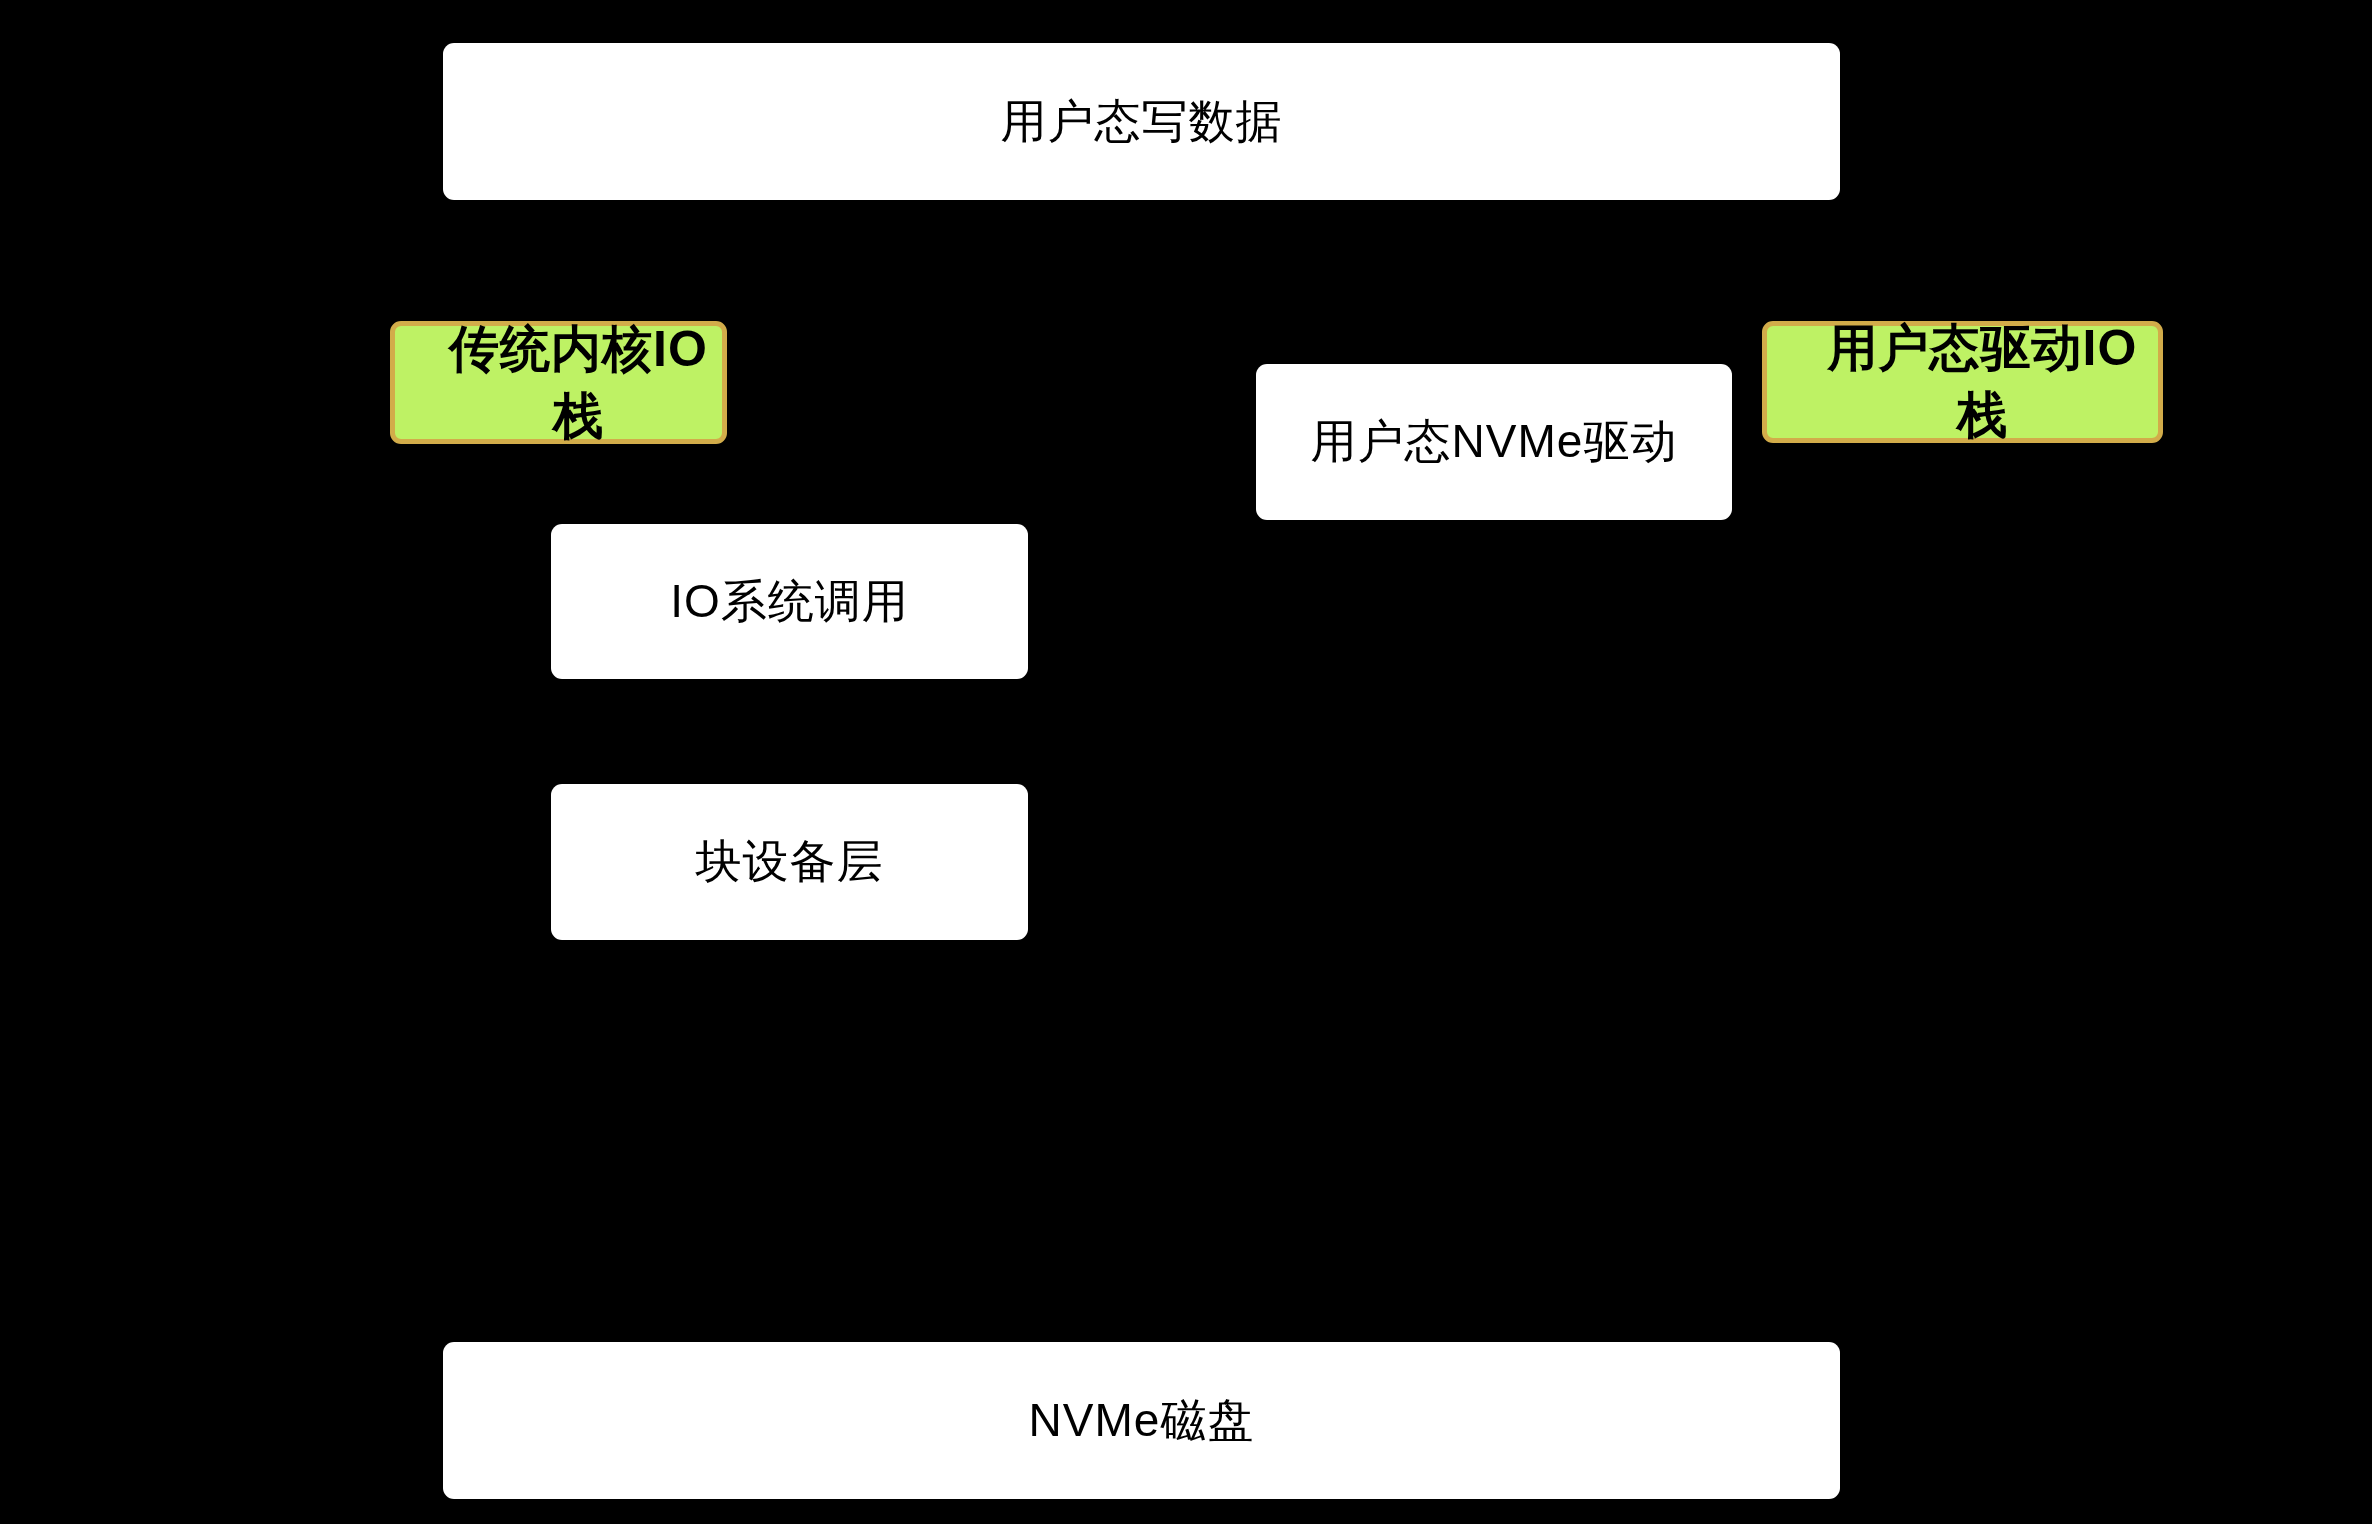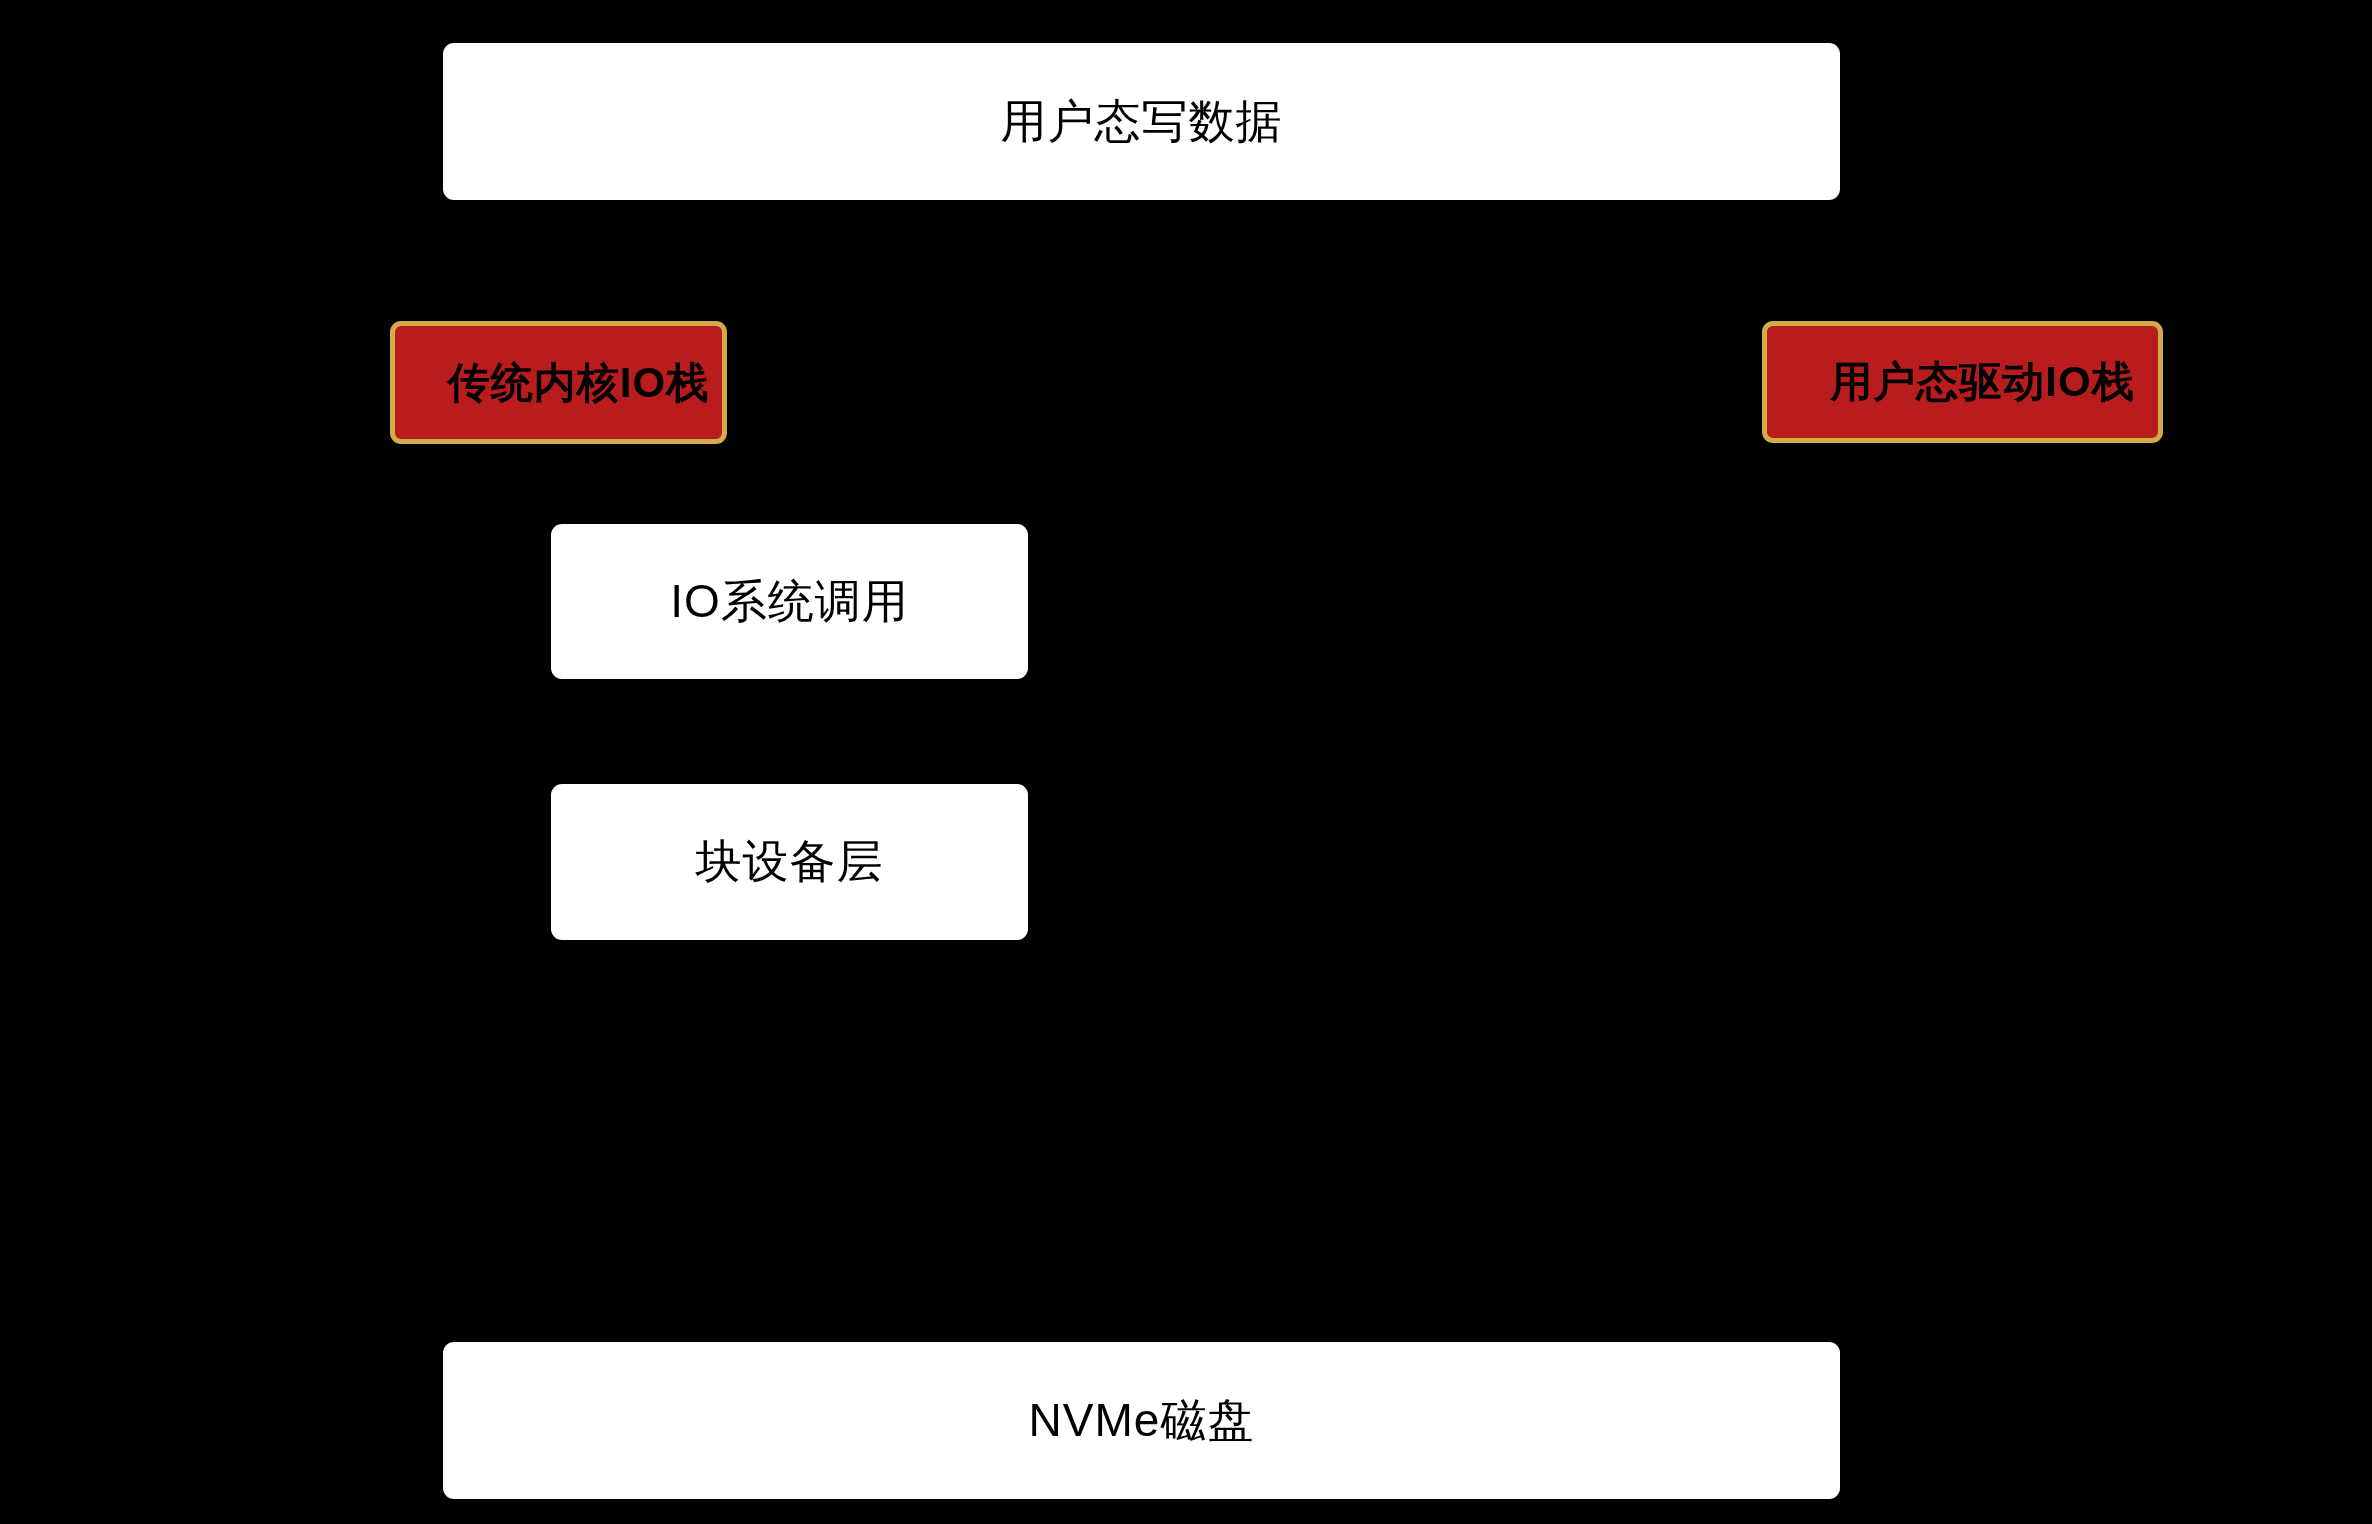--- a/index.html
+++ b/index.html
@@ -25,24 +25,24 @@
     border-radius: 11px;
   }
   .white-box {
     background: #ffffff;
     color: #000000;
     font-size: 46px;
     font-weight: 400;
     letter-spacing: 1px;
   }
   .label-box {
-    background: #b91c1c;
+    background: #bef264;
     border: 5px solid #D2AC4A;
     color: #000000;
-    font-size: 42px;
+    font-size: 50px;
     font-weight: 700;
     letter-spacing: 1px;
     padding-left: 40px;
   }
 
   
   #user-write      { left: 443px;  top: 43px;   width: 1397px; height: 157px; }
   #kernel-label    { left: 390px;  top: 321px;  width: 337px;  height: 123px; }
   #user-label      { left: 1762px; top: 321px;  width: 401px;  height: 122px; }
   #user-nvme-drv   { left: 1256px; top: 364px;  width: 476px;  height: 156px; }
@@ -55,20 +55,21 @@
 <body>
 
 <div id="canvas">
 
   <div id="user-write" class="node white-box">用户态写数据</div>
 
   <div id="kernel-label" class="node label-box">传统内核IO栈</div>
 
   <div id="user-label" class="node label-box">用户态驱动IO栈</div>
 
+  <div id="user-nvme-drv" class="node white-box">用户态NVMe驱动</div>
 
   <div id="io-syscall" class="node white-box">IO系统调用</div>
 
   <div id="block-layer" class="node white-box">块设备层</div>
 
 
   <div id="nvme-disk" class="node white-box">NVMe磁盘</div>
 
 </div>
 

